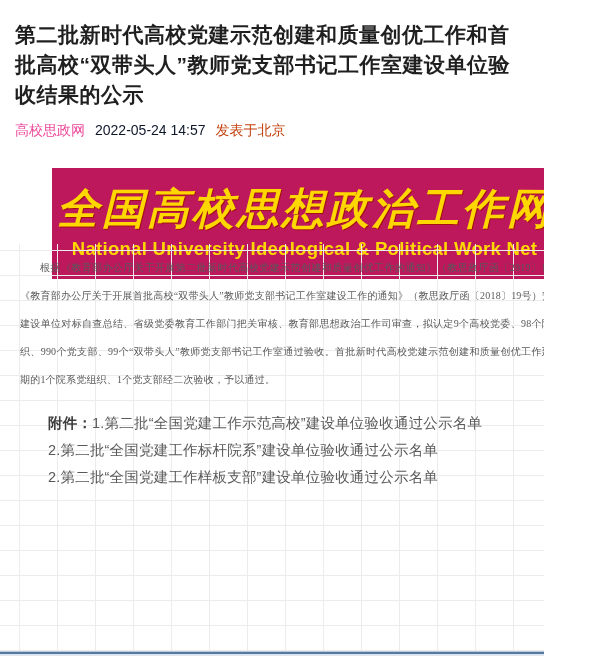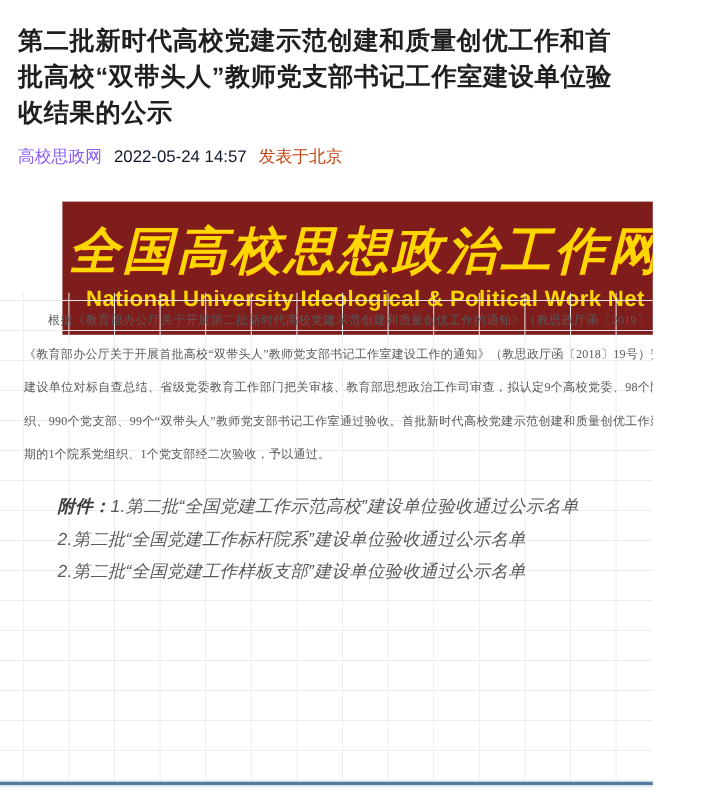--- a/index.html
+++ b/index.html
@@ -17,29 +17,29 @@
     margin: 20px 15px 0 15px;
     font-size: 21px; line-height: 30px;
     font-weight: bold; color: #1f1f1f;
     letter-spacing: 0.5px;
   }
   .byline {
     margin: 12px 15px 0 15px;
     font-size: 14px; line-height: 16px;
     display: flex; align-items: baseline;
   }
-  .byline .source { color: #8b5cf6; margin-right: 10px; }
+  .byline .source { color: #ec4899; margin-right: 10px; }
   .byline .date   { color: #0f172a; margin-right: 10px; }
   .byline .place  { color: #c2410c; }
 
   
   .banner {
     width: 505px; height: 111px;
     margin: 30px 0 0 52px;
-    background: #7f1d1d;
+    background: #be185d;
     text-align: center;
     overflow: hidden;
   }
   .banner-cn {
     margin-top: 17px;
     font-size: 42px; line-height: 48px;
     font-weight: bold; font-style: italic;
     color: #ffd700; letter-spacing: 3px;
     text-shadow: 1px 1px 0 #a31116;
     white-space: nowrap;
@@ -73,21 +73,21 @@
     text-indent: 2em;
     letter-spacing: 0.2px;
     font-family: Liberation Serif, serif;
   }
   .attachments {
     margin: 16px 0 0 28px;
     font-size: 14.5px; line-height: 27px;
     color: #595959;
     letter-spacing: 0.2px;
   }
-  .att-line { white-space: nowrap; font-style: italic; }
+  .att-line { white-space: nowrap; }
   .att-label { font-weight: bold; color: #3d3d3d; }
 
   
   .bottom-bar {
     position: absolute;
     left: 0; bottom: 0;
     width: 600px; height: 7px;
     background: linear-gradient(to bottom,
       #b9c9db 0px, #b9c9db 1px,
       #567a9f 1px, #567a9f 3px,

